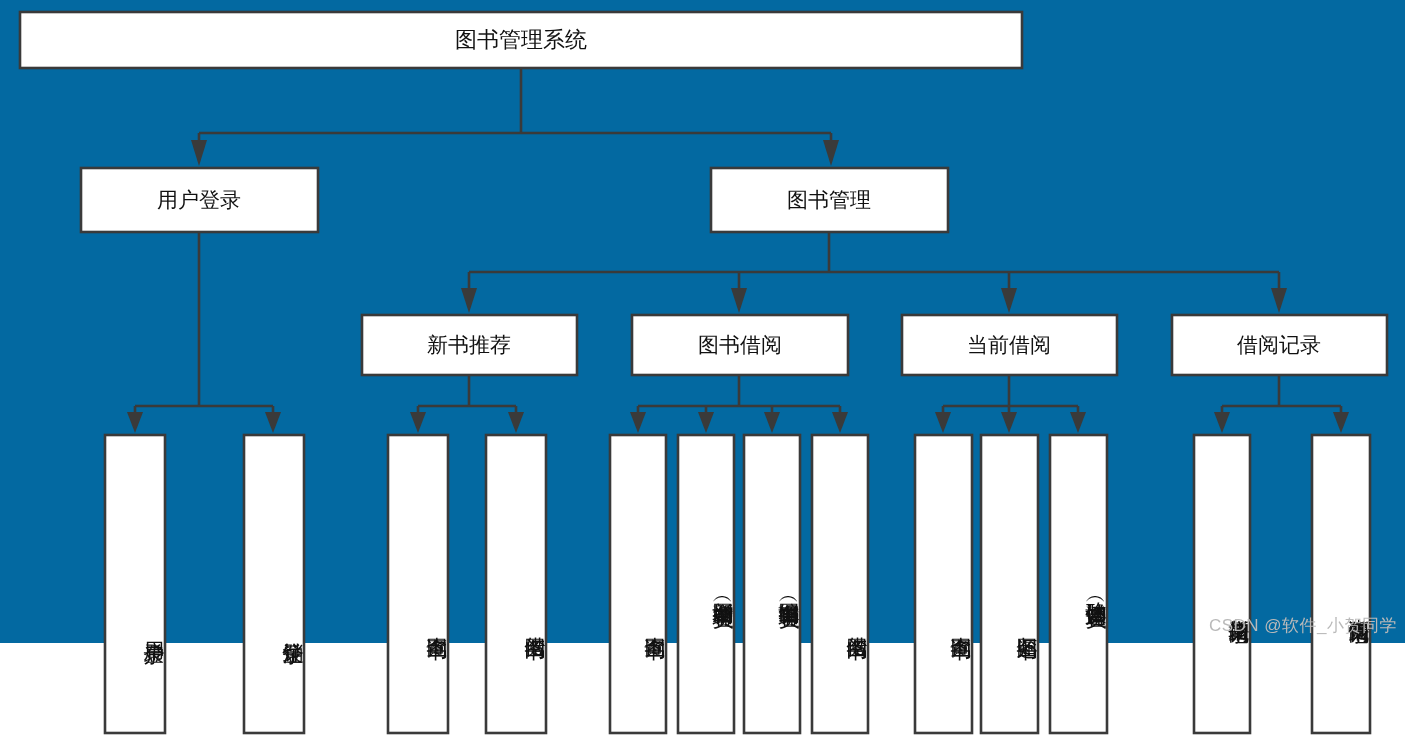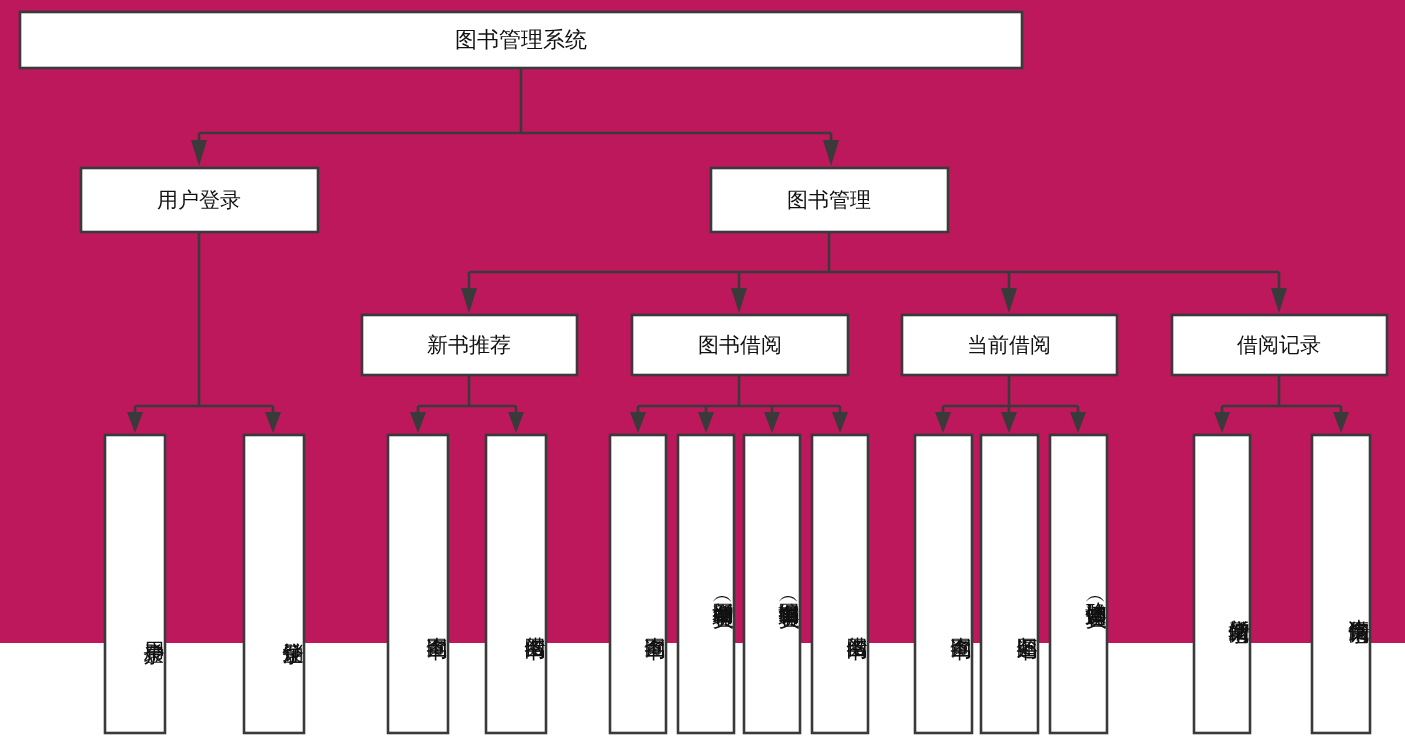--- a/index.html
+++ b/index.html
@@ -10,21 +10,21 @@
   body {
     width: 1405px;
     height: 747px;
     font-family: "Liberation Sans", "DejaVu Sans", sans-serif;
     overflow: hidden;
   }
   #diagram-root {
     position: relative;
     width: 1405px;
     height: 643px;
-    background: #be185d;
+    background: #0369a1;
   }
   svg#flow {
     position: absolute;
     left: 0;
     top: 0;
     width: 1405px;
     height: 747px;
     display: block;
   }
   .node-rect {
@@ -202,13 +202,14 @@
   <div class="vlabel" style="left:610px; top:511px; width:56px; height:222px;">查询图书</div>
   <div class="vlabel" style="left:678px; top:446px; width:56px; height:287px;">新增图书（管理员）</div>
   <div class="vlabel" style="left:744px; top:446px; width:56px; height:287px;">编辑图书（管理员）</div>
   <div class="vlabel" style="left:812px; top:511px; width:56px; height:222px;">借阅图书</div>
   <div class="vlabel" style="left:915px; top:511px; width:57px; height:222px;">查询图书</div>
   <div class="vlabel" style="left:981px; top:511px; width:57px; height:222px;">归还图书</div>
   <div class="vlabel" style="left:1050px; top:446px; width:57px; height:287px;">确认归还（管理员）</div>
   <div class="vlabel" style="left:1194px; top:476px; width:56px; height:257px;">新增借阅记录</div>
   <div class="vlabel" style="left:1312px; top:476px; width:58px; height:257px;">查询借阅记录</div>
 
+  <div class="watermark">CSDN @软件_小贺同学</div>
 </div>
 
 </body></html>

